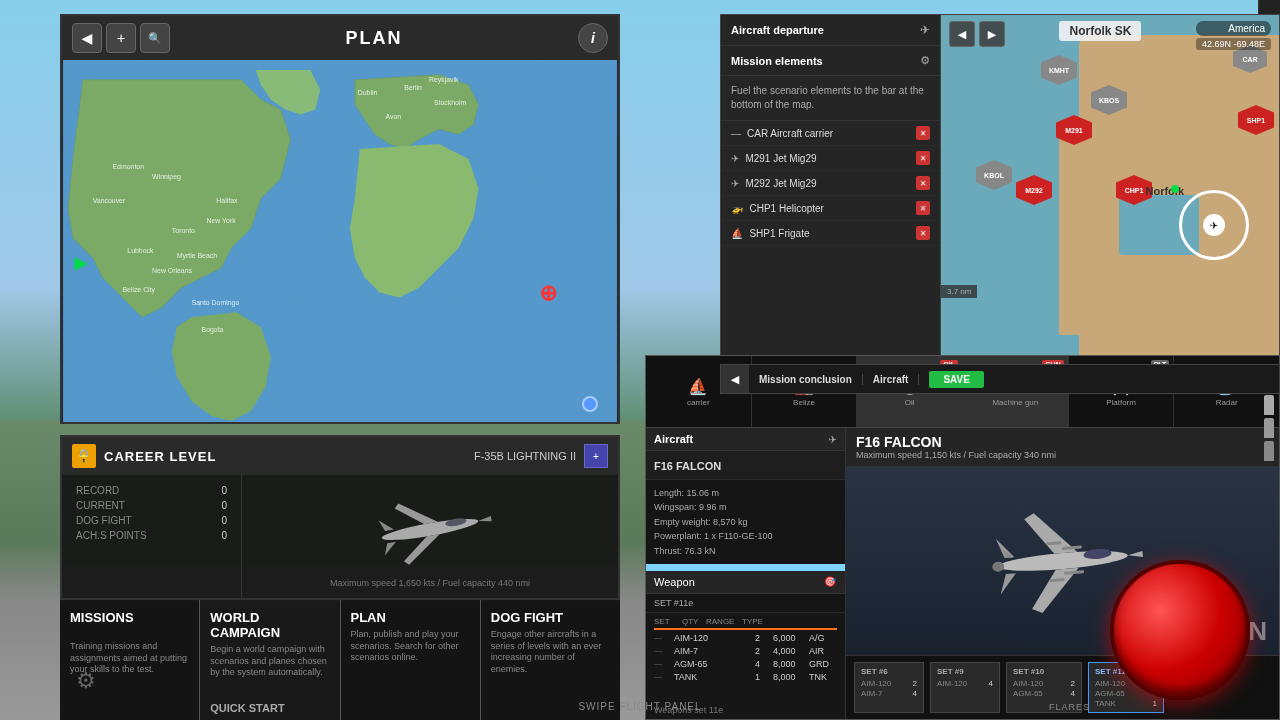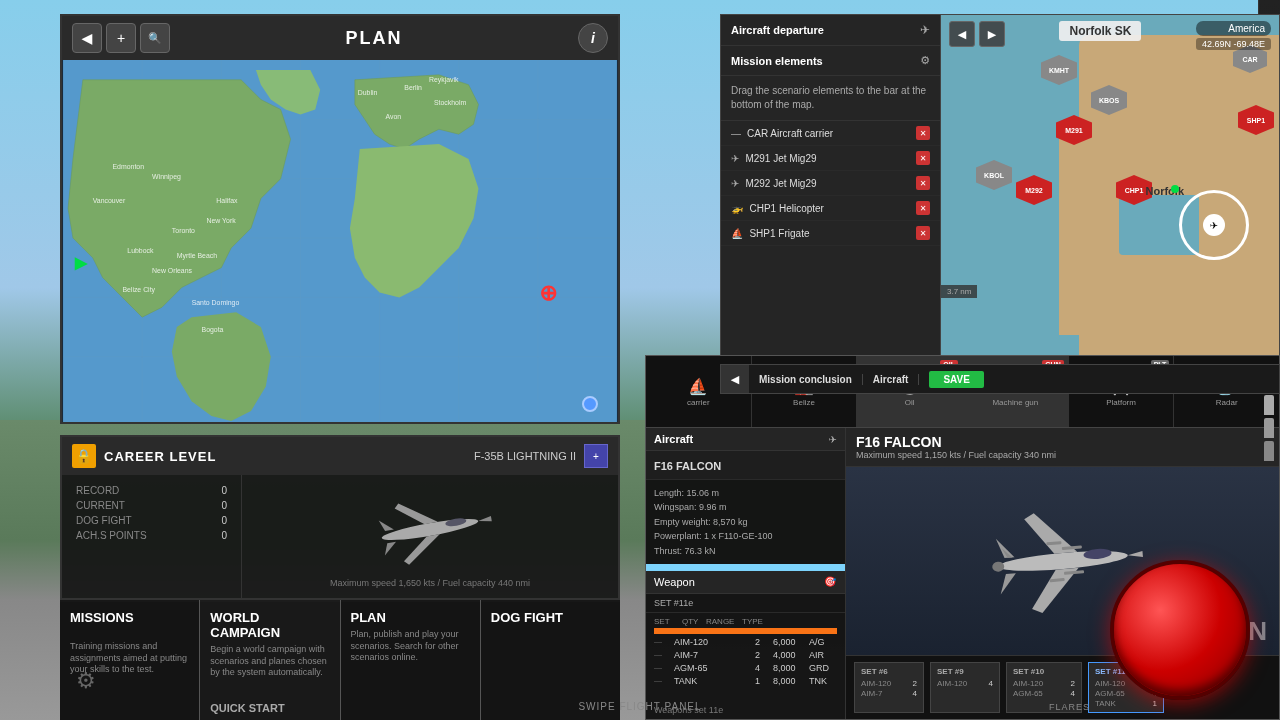--- a/index.html
+++ b/index.html
@@ -329,37 +329,38 @@
     <div style="color:#aaa; font-size:11px; font-weight:bold; margin-top:4px;">QUICK START</div>
   </div>
 
   <div style="flex:1; border-right:1px solid #555; padding:10px 10px 6px; display:flex; flex-direction:column; background:rgba(20,20,20,0.9);">
     <div style="color:white; font-size:13px; font-weight:bold; margin-bottom:4px;">PLAN</div>
     <div style="color:#888; font-size:9px; line-height:1.3; flex:1;">Plan, publish and play your scenarios. Search for other scenarios online.</div>
   </div>
 
   <div style="flex:1; padding:10px 10px 6px; display:flex; flex-direction:column; background:rgba(20,20,20,0.9);">
     <div style="color:white; font-size:13px; font-weight:bold; margin-bottom:4px;">DOG FIGHT</div>
+    <div style="color:#888; font-size:9px; line-height:1.3; flex:1;">Engage other aircrafts in a series of levels with an ever increasing number of enemies.</div>
   </div>
 </div>
 
 <div class="gear-icon-bottom">⚙</div>
 
 <div style="position:absolute; top:14px; right:0; width:560px; height:350px; background:#1a1a1a; border:1px solid #444; z-index:10; display:flex;">
 
   <div style="width:220px; background:#252525; border-right:1px solid #444; display:flex; flex-direction:column;">
     <div style="padding:8px 10px; border-bottom:1px solid #333; display:flex; align-items:center; justify-content:space-between;">
       <span style="color:white; font-size:11px; font-weight:bold;">Aircraft departure</span>
       <span style="color:#aaa; font-size:12px;">✈</span>
     </div>
     <div style="padding:8px 10px; border-bottom:1px solid #333; display:flex; align-items:center; justify-content:space-between;">
       <span style="color:white; font-size:11px; font-weight:bold;">Mission elements</span>
       <span style="color:#aaa; font-size:11px;">⚙</span>
     </div>
-    <div style="padding:8px 10px; color:#aaa; font-size:10px; line-height:1.4; border-bottom:1px solid #333;">Drag the scenario elements to the bar at the bottom of the map.</div>
+    <div style="padding:8px 10px; color:#aaa; font-size:10px; line-height:1.4; border-bottom:1px solid #333;">Fuel the scenario elements to the bar at the bottom of the map.</div>
 
     <div style="padding:5px 10px; border-bottom:1px solid #2a2a2a; display:flex; align-items:center; gap:6px;">
       <span style="color:#aaa; font-size:10px;">—</span>
       <span style="color:#ddd; font-size:10px; flex:1;">CAR  Aircraft carrier</span>
       <div style="width:14px; height:14px; background:#cc3333; border-radius:2px; display:flex; align-items:center; justify-content:center; color:white; font-size:8px; cursor:pointer;">✕</div>
     </div>
     <div style="padding:5px 10px; border-bottom:1px solid #2a2a2a; display:flex; align-items:center; gap:6px;">
       <span style="color:#aaa; font-size:10px;">✈</span>
       <span style="color:#ddd; font-size:10px; flex:1;">M291  Jet Mig29</span>
       <div style="width:14px; height:14px; background:#cc3333; border-radius:2px; display:flex; align-items:center; justify-content:center; color:white; font-size:8px; cursor:pointer;">✕</div>
@@ -497,21 +498,21 @@
       <div style="display:flex; align-items:center; justify-content:space-between; padding:5px 8px; background:#252525; border-bottom:1px solid #333;">
         <span style="color:white; font-size:11px; font-weight:normal;">Weapon</span>
         <span style="color:#aaa; font-size:10px;">🎯</span>
       </div>
 
       <div style="padding:4px 8px; font-size:9px; color:#aaa; border-bottom:1px solid #2a2a2a;">
         <span>SET #11e</span>
       </div>
 
       <div style="padding:4px 8px;">
-        <div style="display:flex; font-size:8px; color:#888; border-bottom:6px solid #f97316; padding-bottom:2px; margin-bottom:3px;">
+        <div style="display:flex; font-size:8px; color:#888; border-bottom:2px solid #f97316; padding-bottom:2px; margin-bottom:3px;">
           <span style="width:28px;">SET</span>
           <span style="width:24px;">QTY</span>
           <span style="width:36px;">RANGE</span>
           <span style="width:28px;">TYPE</span>
         </div>
 
         <div style="display:flex; font-size:9px; color:#ccc; margin-bottom:3px; align-items:center;">
           <span style="width:20px; color:#666; font-size:8px;">—</span>
           <span style="flex:1; font-size:9px;">AIM-120</span>
           <span style="width:18px;">2</span>

